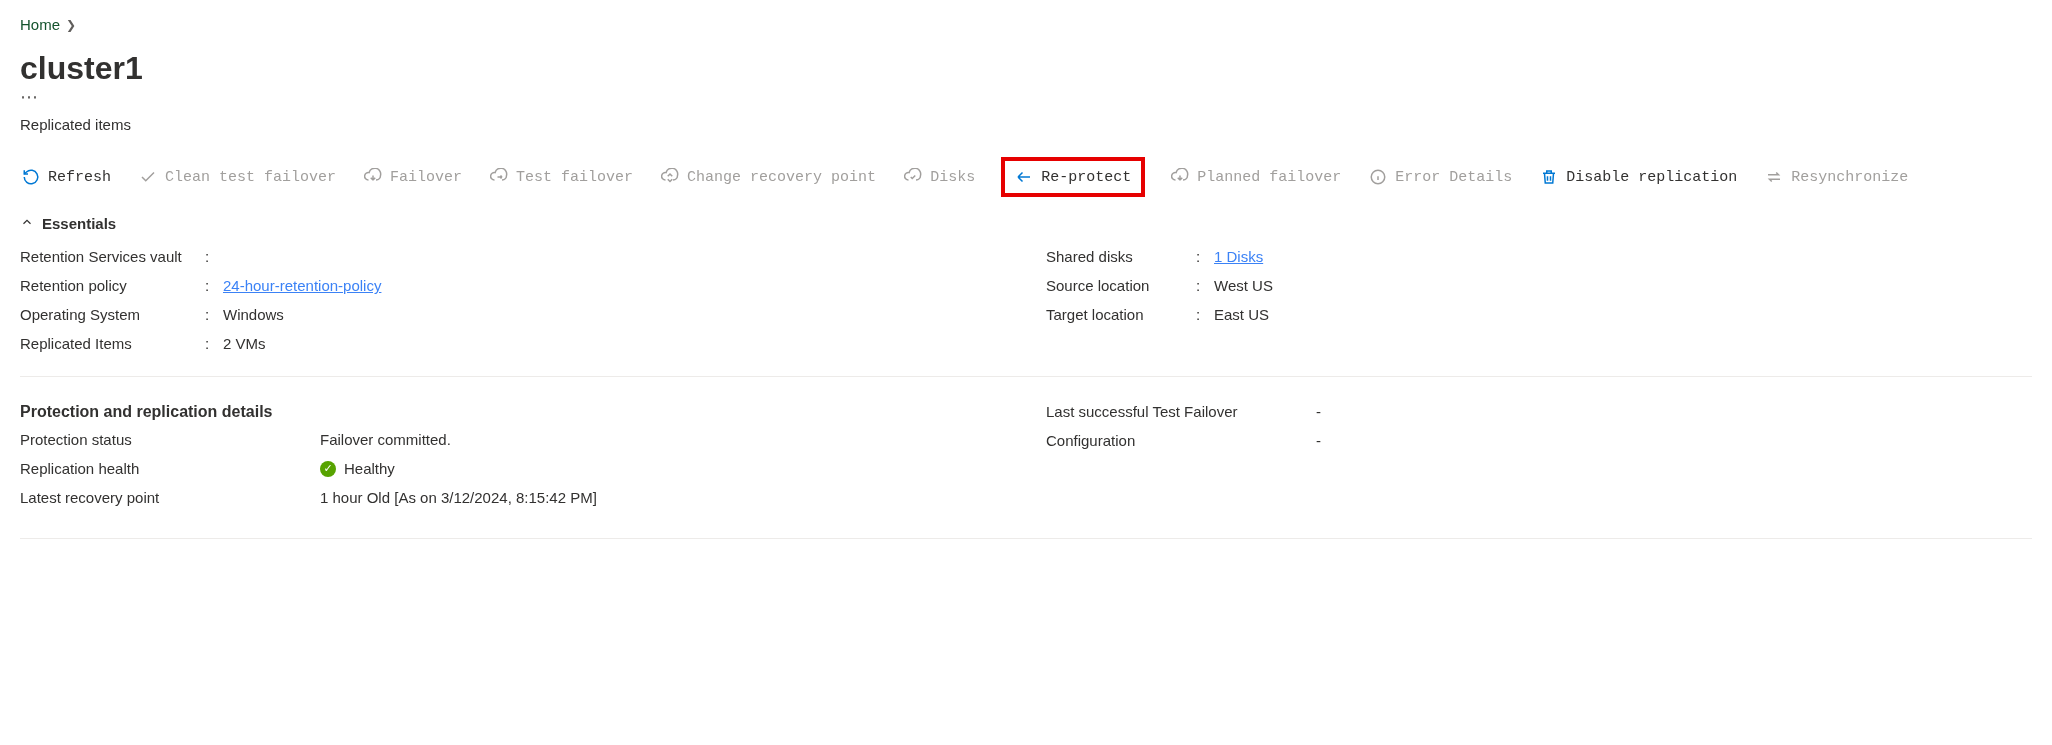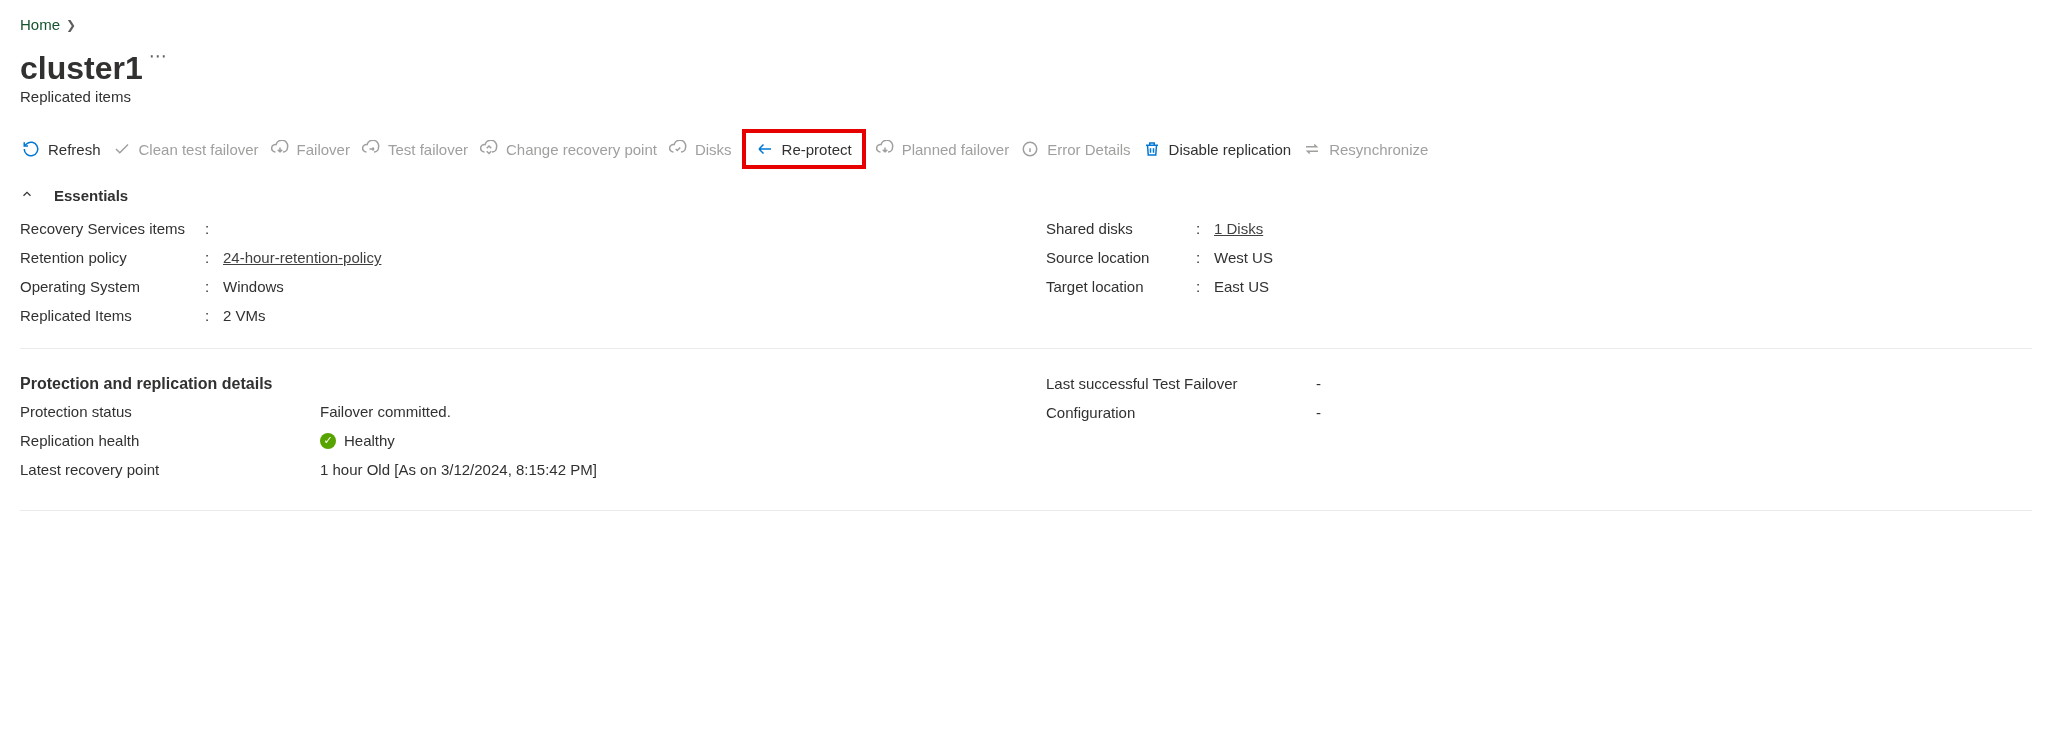--- a/index.html
+++ b/index.html
@@ -9,45 +9,45 @@
       color: #323130;
       font-size: 14px;
       padding: 16px 20px;
     }
     
     .breadcrumb { display: flex; align-items: center; gap: 6px; font-size: 15px; margin-bottom: 18px; }
     .breadcrumb a { color: #14532d; text-decoration: none; }
     .breadcrumb .chev { color: #605e5c; font-size: 12px; }
 
     
-    .page-title-row { display: flex; align-items: flex-start; gap: 6px; }
+    .page-title-row { display: flex; align-items: flex-start; gap: 6px; flex-direction: column; }
     .page-title { font-size: 32px; font-weight: 600; margin-bottom: 0; line-height: 1.1; }
     .title-more { font-size: 18px; color: #605e5c; position: relative; top: -6px; letter-spacing: 2px; }
     .page-subtitle { font-size: 15px; color: #323130; margin-top: 2px; margin-bottom: 24px; }
 
     
-    .toolbar { display: flex; flex-wrap: wrap; align-items: center; gap: 8px; margin-bottom: 18px; }
+    .toolbar { display: flex; flex-wrap: wrap; align-items: center; gap: 24px; margin-bottom: 18px; font-family: Liberation Mono, monospace; }
     .tbtn { display: inline-flex; align-items: center; gap: 8px; font-size: 15px; cursor: pointer; padding: 4px 2px; white-space: nowrap; }
     .tbtn.disabled { color: #a19f9d; cursor: default; }
     .tbtn.disabled svg { stroke: #a19f9d; fill: none; }
     .tbtn.enabled { color: #323130; }
     .tbtn.enabled.blueicon svg { stroke: #0078d4; }
     .highlight-box { border: 4px solid #e60000; padding: 3px 8px; }
     .icon { width: 18px; height: 18px; display: inline-flex; align-items: center; justify-content: center; }
     .icon svg { width: 18px; height: 18px; }
 
     
-    .essentials-header { display: flex; align-items: center; gap: 20px; font-weight: 600; font-size: 15px; margin-bottom: 16px; cursor: pointer; }
+    .essentials-header { display: flex; align-items: center; gap: 8px; font-weight: 600; font-size: 15px; margin-bottom: 16px; cursor: pointer; }
     .essentials-body { display: flex; gap: 40px; padding: 0 0 12px 0; border-bottom: 1px solid #edebe9; margin-bottom: 26px; }
     .ess-col { flex: 1; }
     .ess-row { display: flex; margin-bottom: 12px; font-size: 15px; }
     .ess-label { width: 185px; color: #323130; }
     .ess-colon { width: 18px; color: #323130; }
     .ess-value { color: #323130; }
-    .ess-value a { color: #404040; text-decoration: underline; }
+    .ess-value a { color: #3b82f6; text-decoration: underline; }
 
     
     .details { display: flex; gap: 40px; padding-bottom: 20px; border-bottom: 1px solid #edebe9; }
     .det-col { flex: 1; }
     .det-head { font-weight: 700; font-size: 16px; margin-bottom: 10px; }
     .det-row { display: flex; margin-bottom: 12px; font-size: 15px; align-items: center; }
     .det-label { width: 300px; color: #323130; }
     .det-value { color: #323130; display: flex; align-items: center; gap: 8px; }
     .health-dot { width: 16px; height: 16px; border-radius: 50%; background: #57a300; display: inline-flex; align-items: center; justify-content: center; color: #fff; font-size: 11px; }
 
@@ -183,21 +183,21 @@
     <svg width="14" height="14" viewBox="0 0 24 24" fill="none" stroke="#323130" stroke-width="2">
         <path d="M6 15l6-6 6 6"></path>
       </svg>
   </span>
   <span>Essentials</span>
 </div>
 
 <div class="essentials-body">
   <div class="ess-col">
     <div class="ess-row">
-      <span class="ess-label">Recovery Services items</span>
+      <span class="ess-label">Retention Services vault</span>
       <span class="ess-colon">:</span>
       <span class="ess-value"></span>
     </div>
     <div class="ess-row">
       <span class="ess-label">Retention policy</span>
       <span class="ess-colon">:</span>
       <span class="ess-value"><a href="#">24-hour-retention-policy</a></span>
     </div>
     <div class="ess-row">
       <span class="ess-label">Operating System</span>

